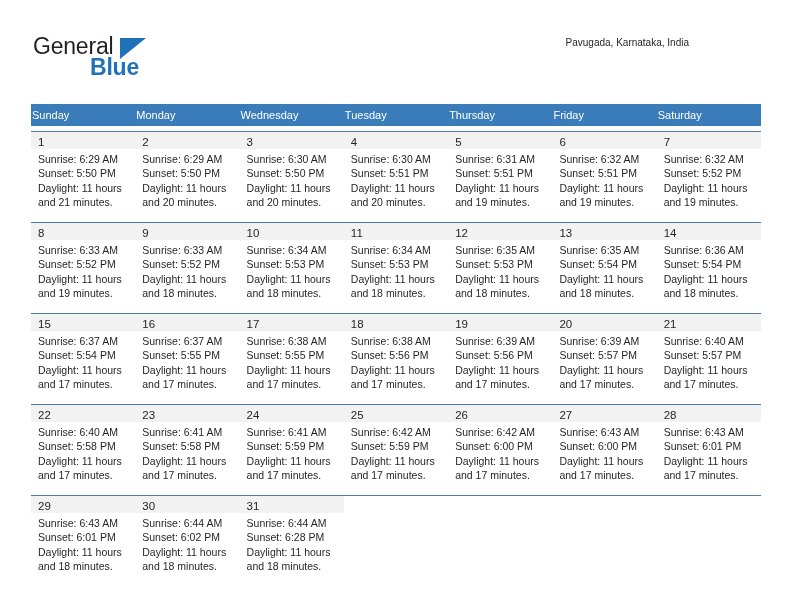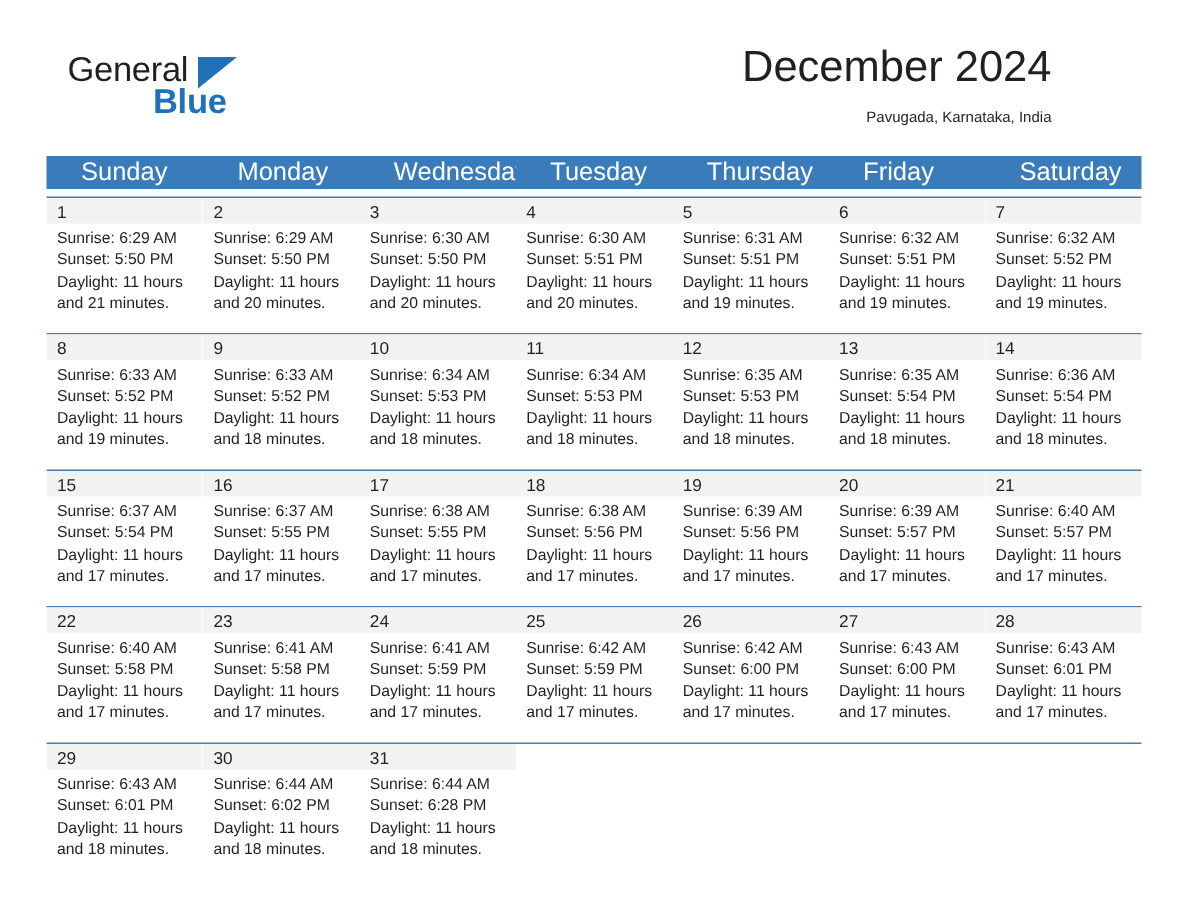--- a/index.html
+++ b/index.html
@@ -18,21 +18,21 @@
   .page {
     position: relative;
     width: 792px;
     height: 612px;
     box-sizing: border-box;
   }
 
   
   .header {
     position: absolute;
-    left: 12px;
+    left: 0;
     top: 0;
     width: 724px;
     height: 100px;
   }
 
   .logo {
     position: absolute;
     left: 33px;
     top: 33px;
     width: 180px;
@@ -99,23 +99,23 @@
   }
 
   .weekday-row {
     display: flex;
     background: #3a7cb9;
     height: 22px;
   }
   .weekday-cell {
     flex: 1 1 0;
     color: #ffffff;
-    font-size: 17px;
+    font-size: 11px;
     line-height: 22px;
-    padding-left: 23px;
+    padding-left: 1px;
     box-sizing: border-box;
     white-space: nowrap;
     overflow: hidden;
   }
 
   .week-row {
     display: flex;
     border-top: 1px solid #4e7ca8;
     margin-top: 5px;
     height: 85px;
@@ -166,21 +166,20 @@
 
   <div class="header">
 
     <div class="logo">
       <span class="logo-general">General</span>
       <span class="logo-triangle"></span>
       <span class="logo-blue">Blue</span>
     </div>
 
     <div class="title-block">
-      <div class="cal-title">December 2024</div>
       <div class="cal-subtitle">Pavugada, Karnataka, India</div>
     </div>
 
   </div>
 
   <div class="calendar">
 
     <div class="weekday-row">
       <div class="weekday-cell">Sunday</div>
       <div class="weekday-cell">Monday</div>

